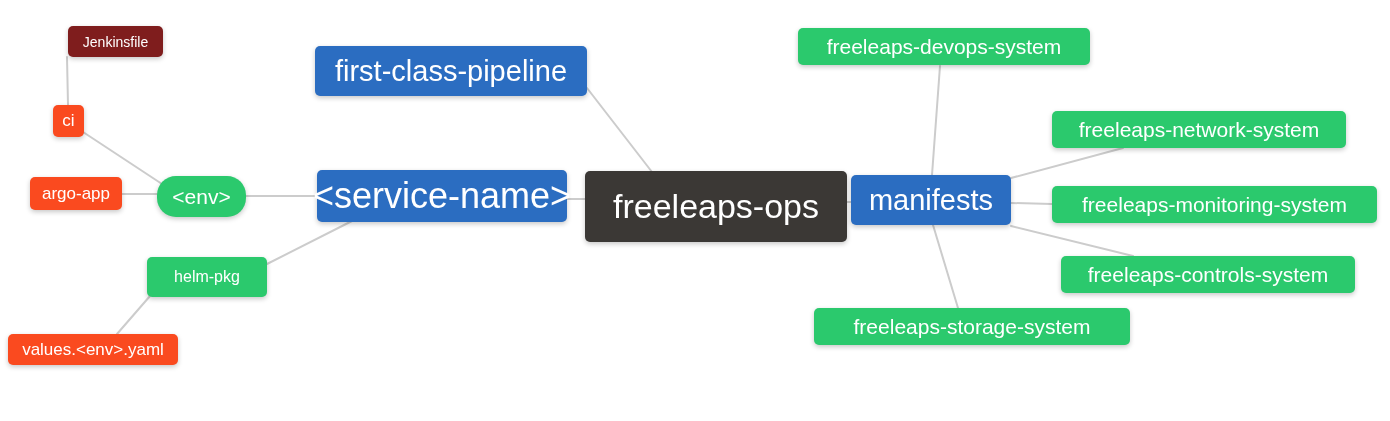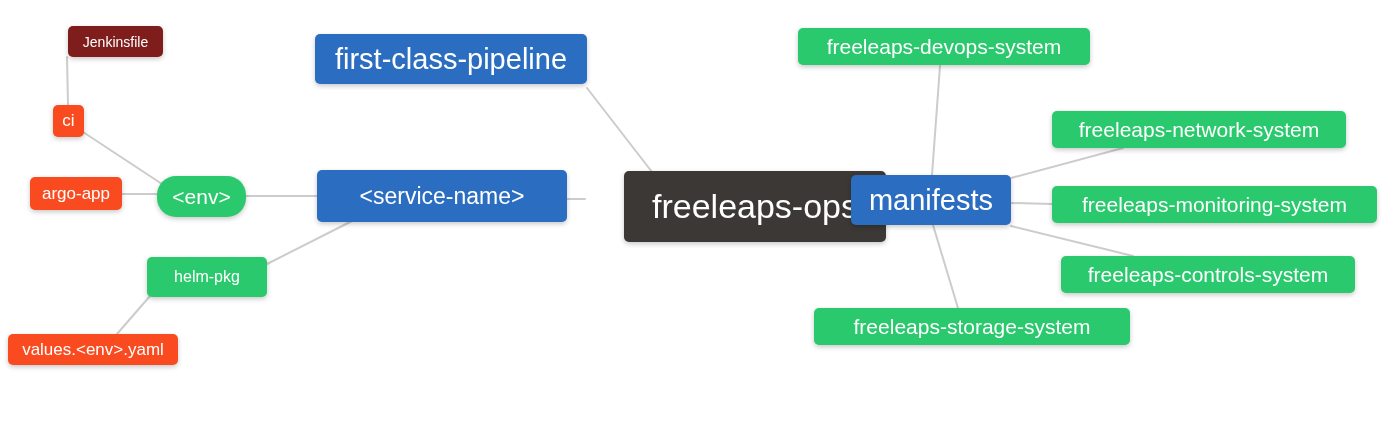--- a/index.html
+++ b/index.html
@@ -28,23 +28,23 @@
   .red  {background:#fa4a1f;}
   .amber{background:#7f1d1d;margin-left:48px;}
   .dark {background:#3b3835;}
 
   .n-jenkinsfile{left:20px;  top:26px;  width:95px;  height:31px; font-size:14px;}
   .n-ci        {left:53px;  top:105px; width:31px;  height:32px; font-size:17px;}
   .n-argo      {left:30px;  top:177px; width:92px;  height:33px; font-size:17px;}
   .n-env       {left:157px; top:176px; width:89px;  height:41px; font-size:21px;border-radius:19px;}
   .n-helm      {left:147px; top:257px; width:120px; height:40px; font-size:16px;}
   .n-values    {left:8px;   top:334px; width:170px; height:31px; font-size:17px;text-align:right;}
-  .n-pipeline  {left:315px; top:34px;  width:272px; height:50px; font-size:29px;}
-  .n-service   {left:317px; top:170px; width:250px; height:52px; font-size:23px;}
-  .n-root      {left:585px; top:171px; width:262px; height:71px; font-size:34px;margin-left:39px;}
+  .n-pipeline  {left:315px; top:46px;  width:272px; height:50px; font-size:29px;}
+  .n-service   {left:317px; top:170px; width:250px; height:52px; font-size:36px;}
+  .n-root      {left:585px; top:171px; width:262px; height:71px; font-size:34px;}
   .n-manifests {left:851px; top:175px; width:160px; height:50px; font-size:29px;}
   .n-devops    {left:798px; top:28px;  width:292px; height:37px; font-size:21px;}
   .n-network   {left:1052px;top:111px; width:294px; height:37px; font-size:21px;}
   .n-monitor   {left:1052px;top:186px; width:325px; height:37px; font-size:21px;}
   .n-controls  {left:1061px;top:256px; width:294px; height:37px; font-size:21px;}
   .n-storage   {left:814px; top:308px; width:316px; height:37px; font-size:21px;}
 </style>
 </head>
 <body>
 

